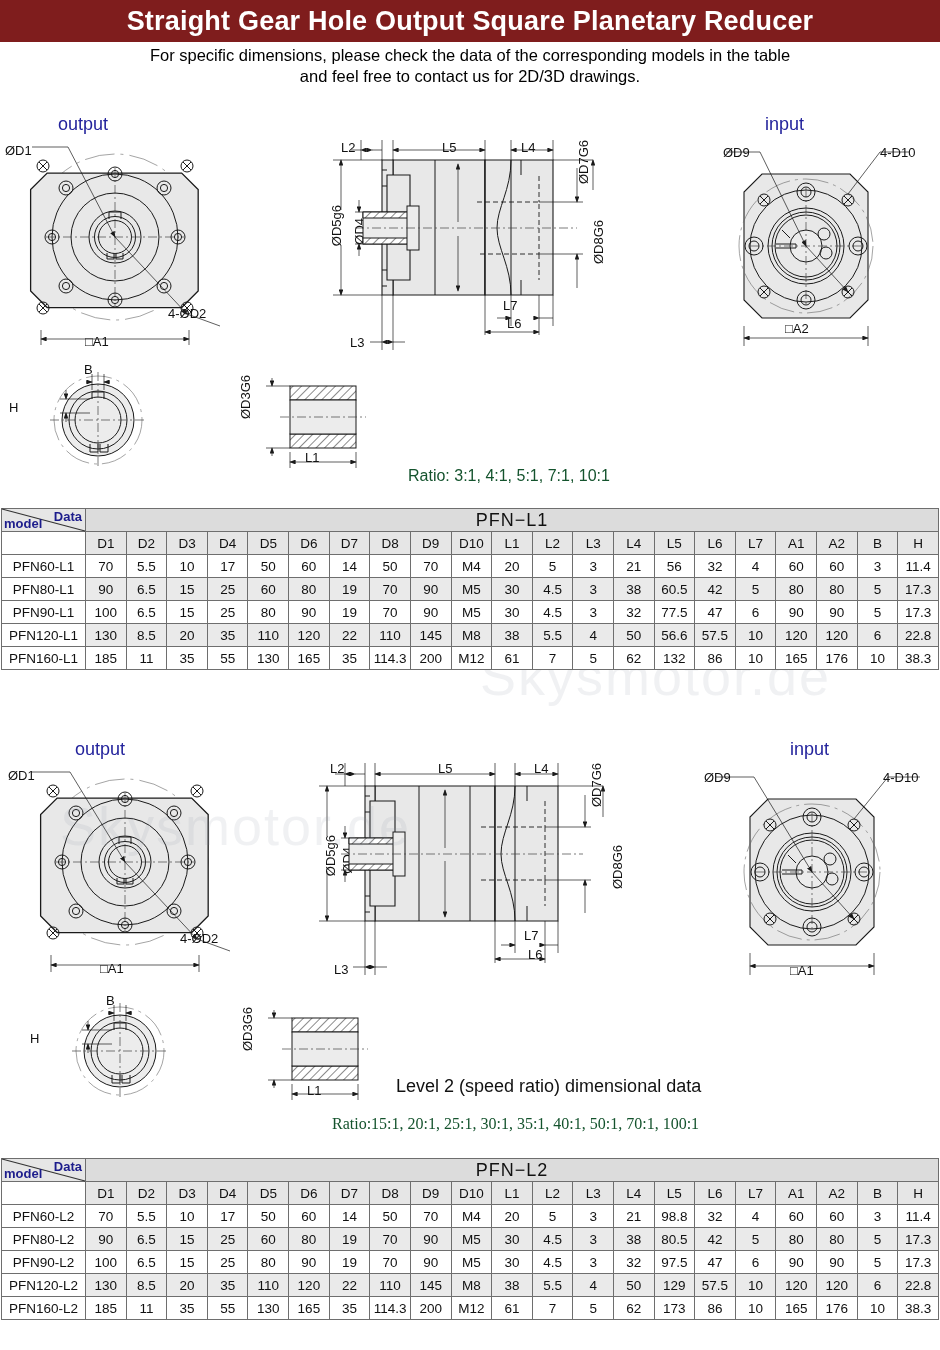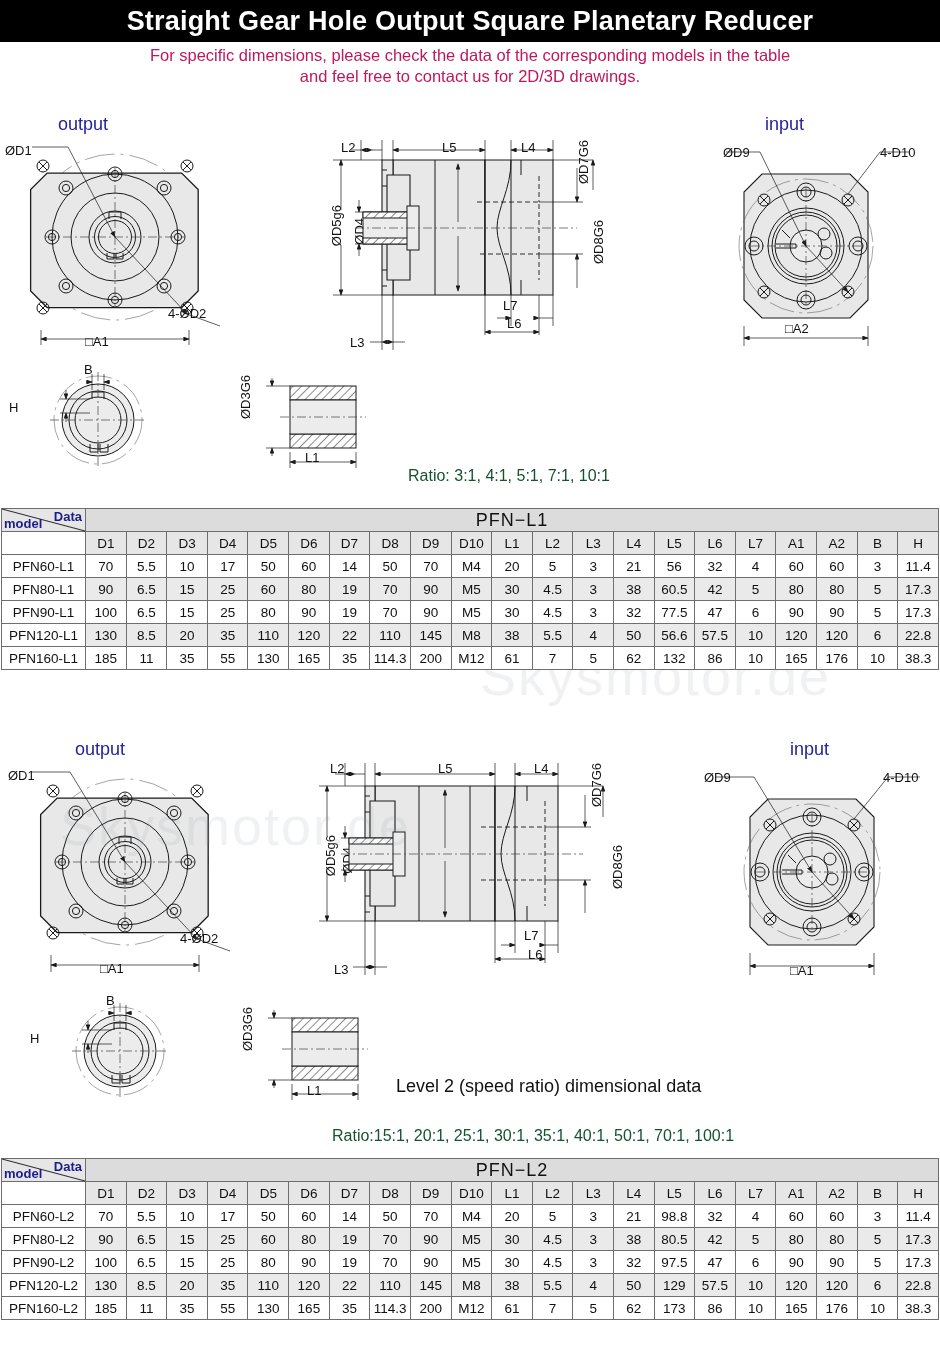--- a/index.html
+++ b/index.html
@@ -5,28 +5,28 @@
   html,body{margin:0;padding:0;}
   body{
     width:940px;height:1350px;
     background:#ffffff;
     font-family:"Liberation Sans",sans-serif;
     position:relative;overflow:hidden;
     -webkit-font-smoothing:antialiased;
   }
   
   .title-bar{
-    height:42px;background:#000000;
+    height:42px;background:#7f1d1d;
     display:flex;align-items:center;justify-content:center;
   }
   .title-bar .t{
     color:#fff;font-size:27px;font-weight:600;letter-spacing:.2px;
   }
   .subtitle{
-    color:#be185d;font-size:16.5px;text-align:center;
+    color:#000000;font-size:16.5px;text-align:center;
     line-height:21px;padding:3px 8px 0 8px;
   }
   
   .section{position:relative;}
   .dwg{position:absolute;}
   .lbl{position:absolute;font-size:13px;color:#111;white-space:nowrap;}
   .lbl.blue{color:#23239c;font-size:18px;}
   .lbl.vert{writing-mode:vertical-rl;transform:rotate(180deg);}
   .note{position:absolute;font-size:18px;color:#111;white-space:nowrap;}
   .ratio{position:absolute;font-size:16px;color:#14532d;white-space:nowrap;}
@@ -648,21 +648,21 @@
     </g>
     <path class="dim" d="M-10,-8 L28,-8"></path>
     <path class="dim" d="M28,-8 L86,87" marker-end="url(#ar)"></path>
     <path class="dim" d="M86,87 L128,134" marker-end="url(#ar)"></path>
     <path class="dim" d="M128,34 L162,-8 M162,-8 L194,-8"></path>
     <path class="dim" d="M24,168 L24,190 M148,168 L148,190"></path>
     <path class="dim" d="M24,181 L148,181" marker-start="url(#arL)" marker-end="url(#ar)"></path>
   </svg>
 
   <div class="note" style="left:396px;top:341px;">Level 2 (speed ratio) dimensional data</div>
-  <div class="ratio" style="left:332px;top:392px;">Ratio:15:1, 20:1, 25:1, 30:1, 35:1, 40:1, 50:1, 70:1, 100:1</div>
+  <div class="ratio" style="left:332px;top:380px;font-family:Liberation Serif, serif;">Ratio:15:1, 20:1, 25:1, 30:1, 35:1, 40:1, 50:1, 70:1, 100:1</div>
 </div>
 
 <div class="wm" style="left:60px;top:795px;">Skysmotor.de</div>
 <table class="spec" style="left:1px;top:1158px;">
   <colgroup>
     <col style="width:84px">
     <col span="21" style="width:40.6px">
   </colgroup>
   <tbody>
     <tr>

